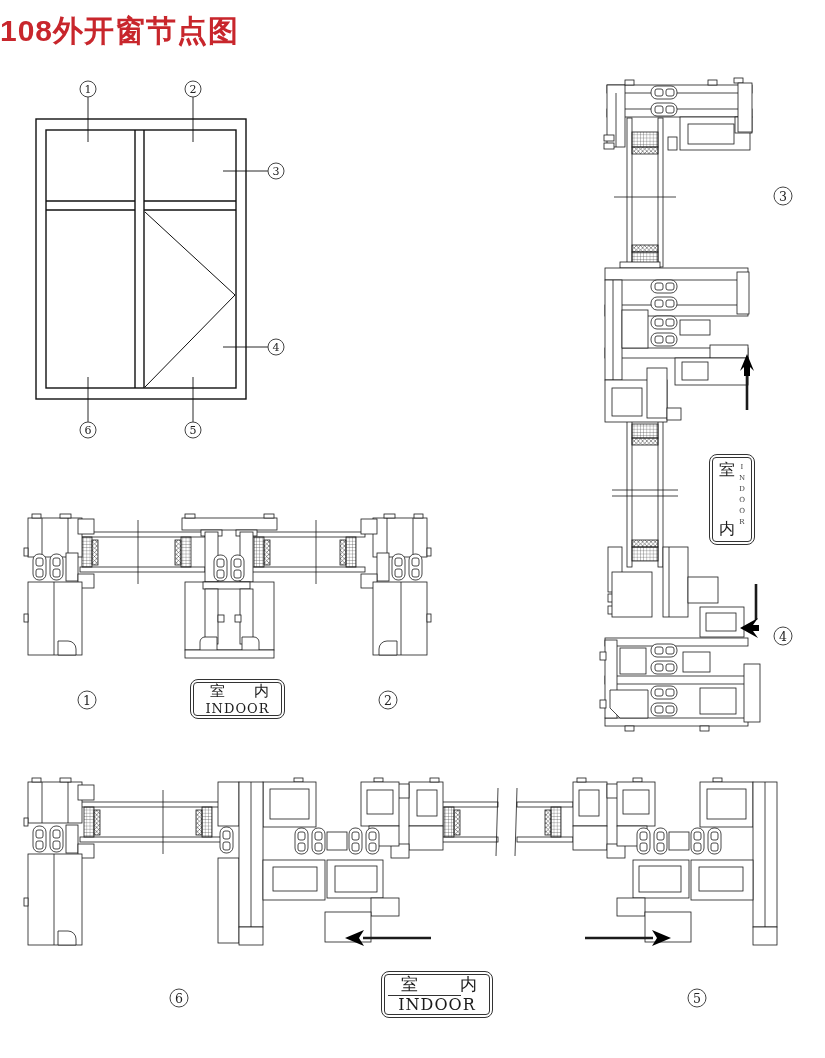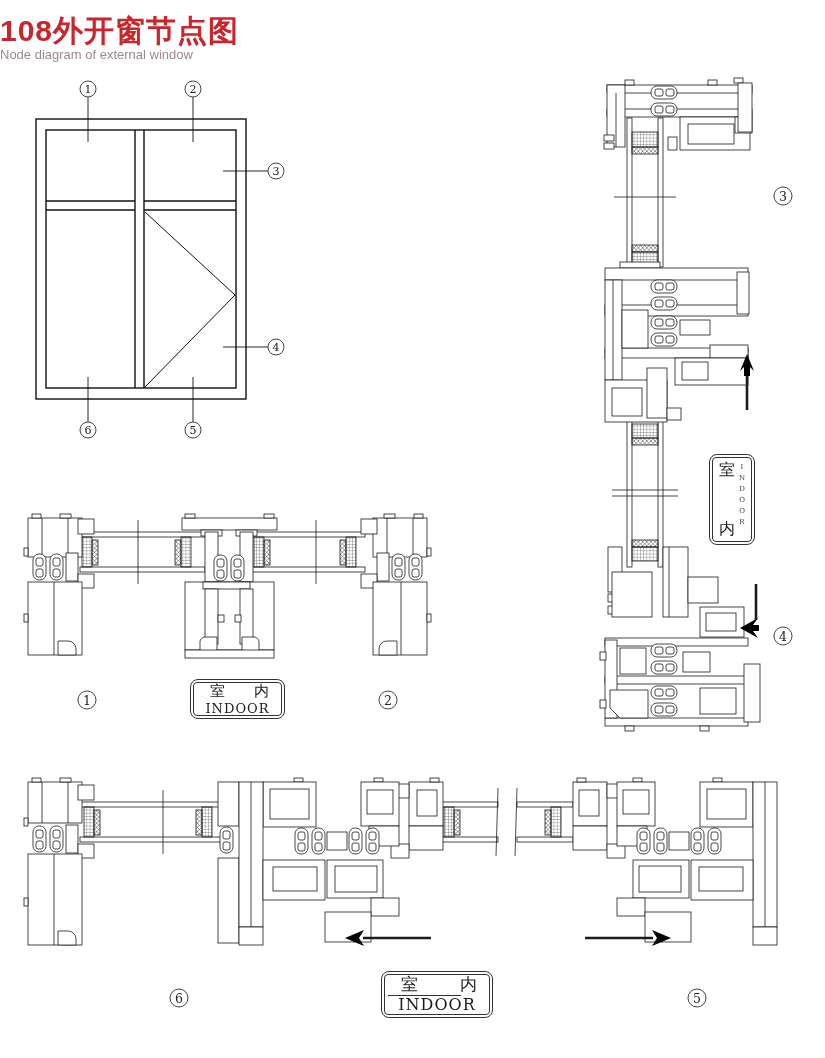--- a/index.html
+++ b/index.html
@@ -29,21 +29,20 @@
   .v-en{writing-mode:vertical-rl;text-orientation:upright;font-size:7px;letter-spacing:3px;
         color:#3a3a3a;margin:5px 5px 0 0;}
 </style>
 </head>
 <body>
 
 <div class="page">
 
   <div class="title-block">
     <h1 class="title-main">108外开窗节点图</h1>
-    <div class="title-sub">Node diagram of external window</div>
   </div>
 
   <svg class="drawing" width="825" height="1058" viewBox="0 0 825 1058" xmlns="http://www.w3.org/2000/svg">
     <defs>
       <pattern id="gh" width="3.2" height="3.2" patternUnits="userSpaceOnUse">
         <path d="M0 0H3.2M0 0V3.2" stroke="#444" stroke-width="0.6" fill="none"></path>
       </pattern>
       <pattern id="xh" width="4.2" height="4.2" patternUnits="userSpaceOnUse">
         <path d="M0 4.2L4.2 0M0 0L4.2 4.2" stroke="#444" stroke-width="0.55" fill="none"></path>
       </pattern>

